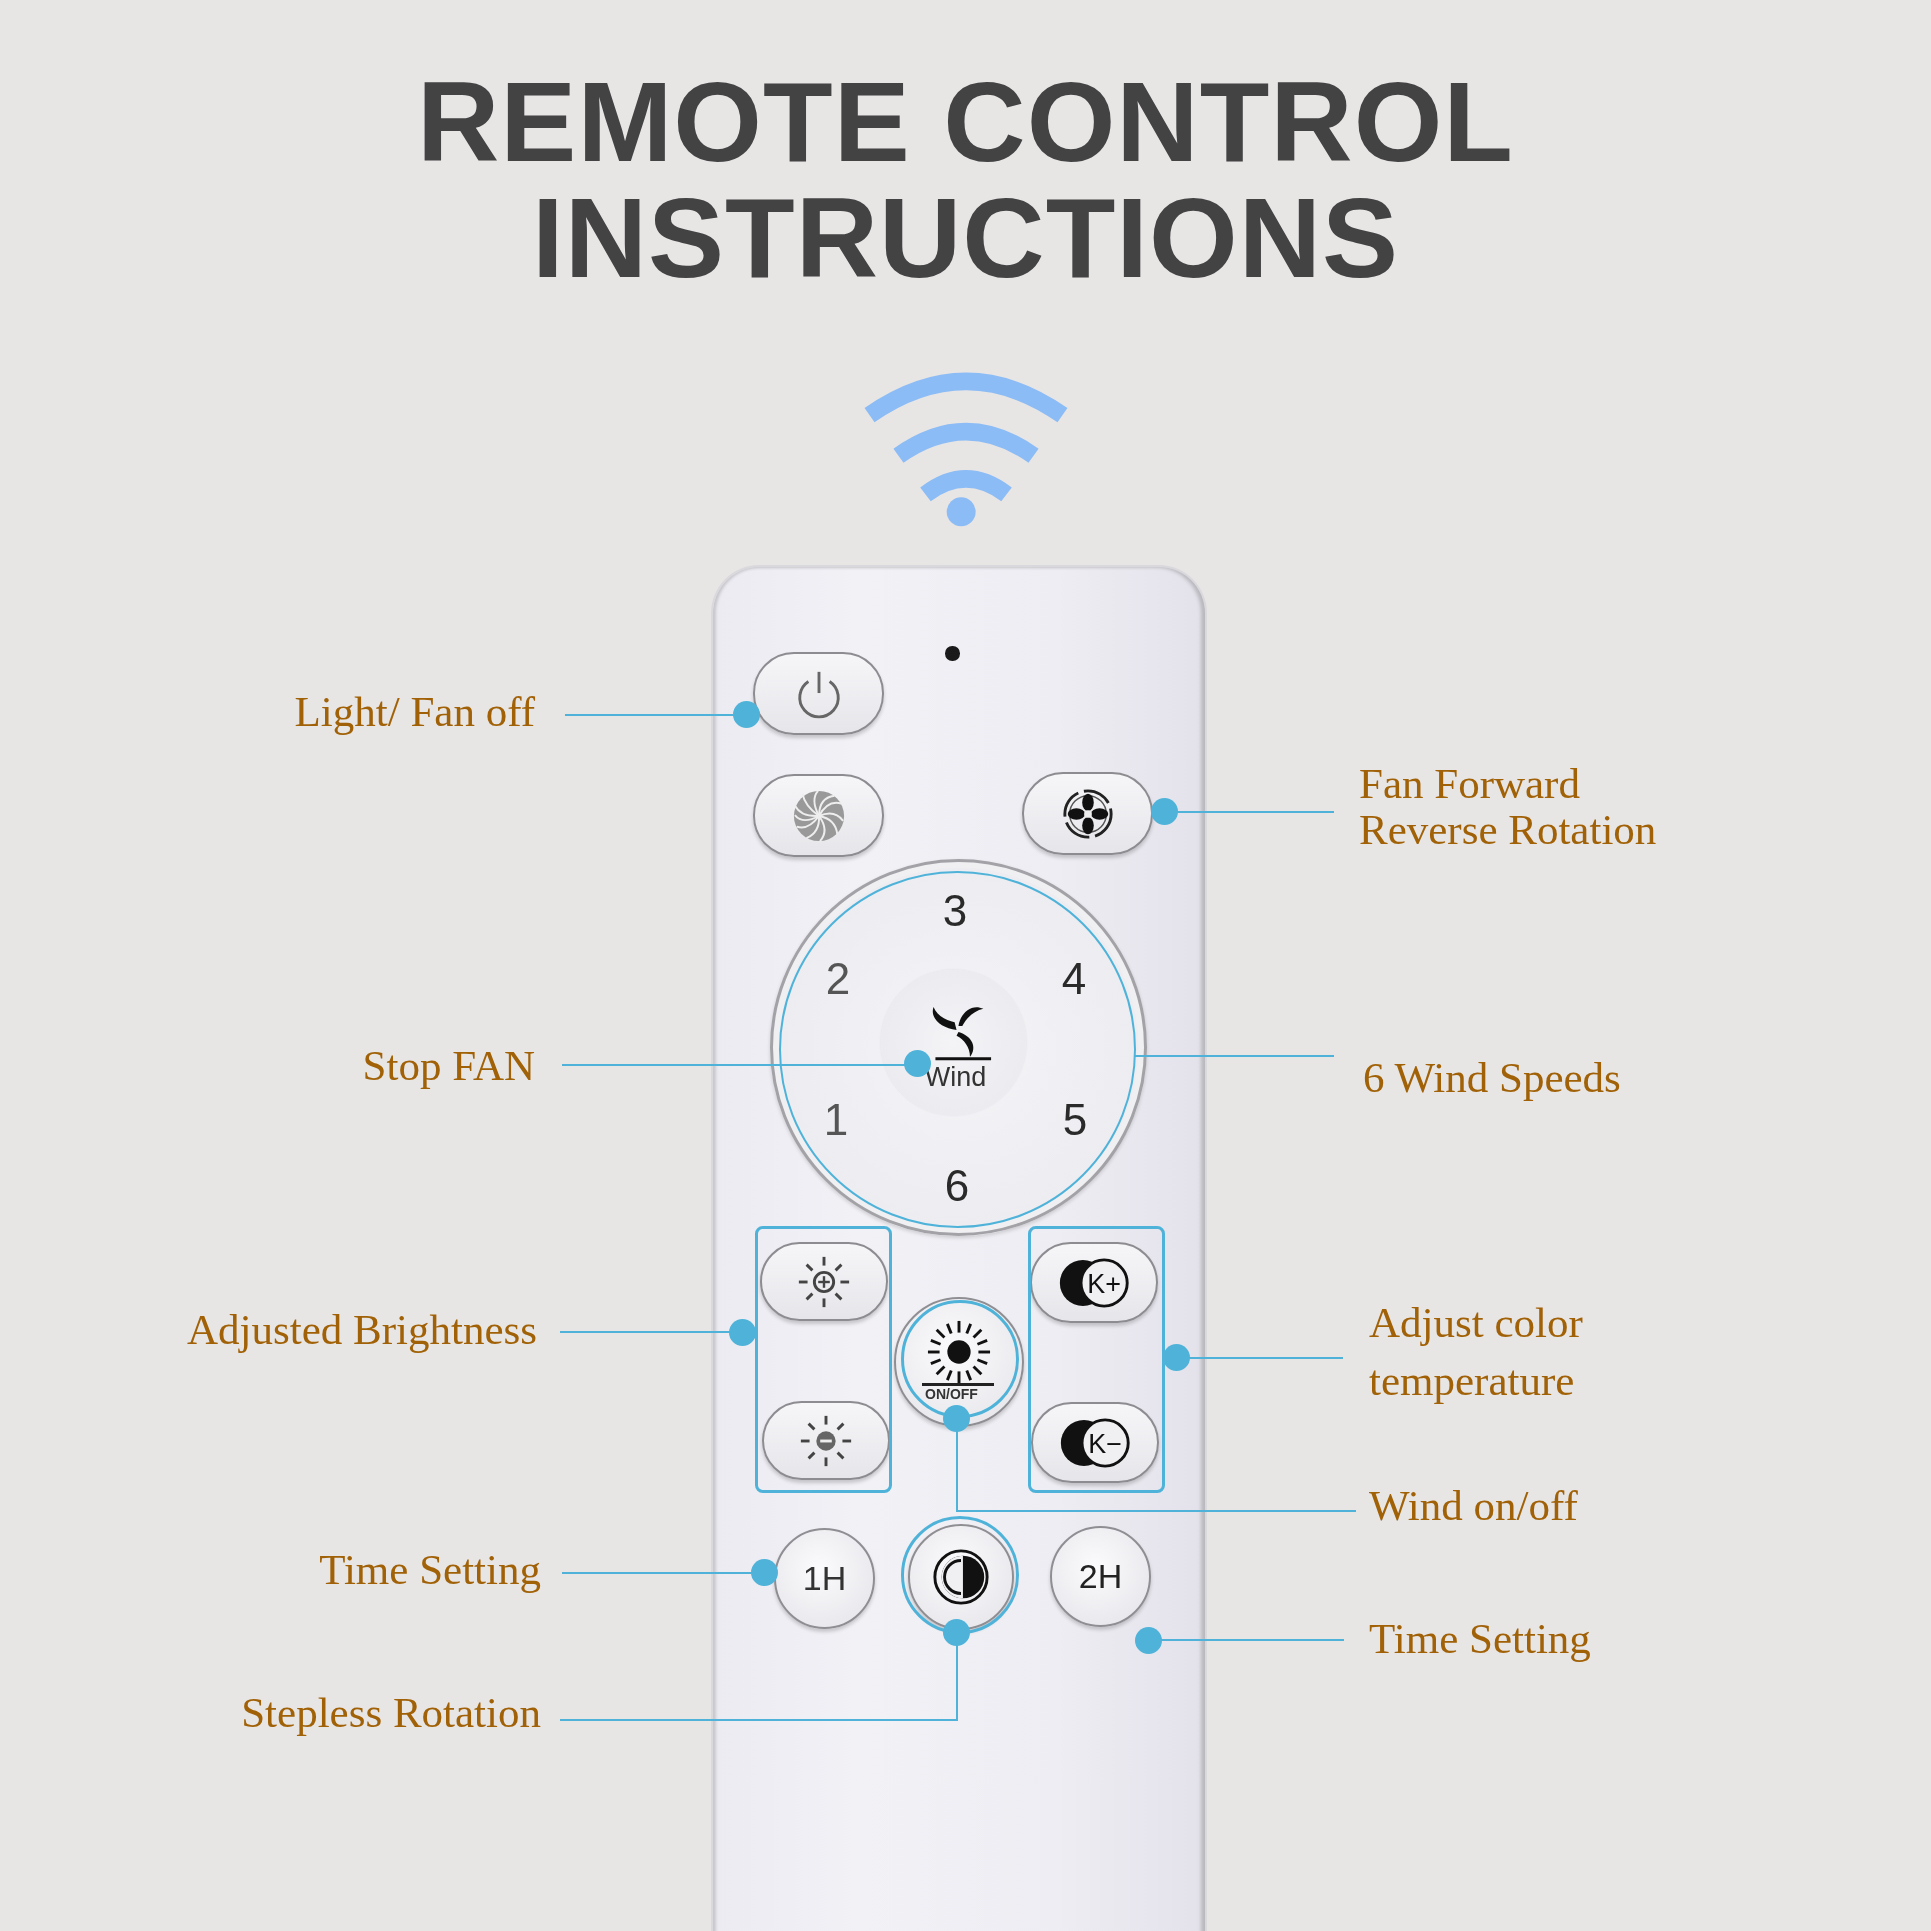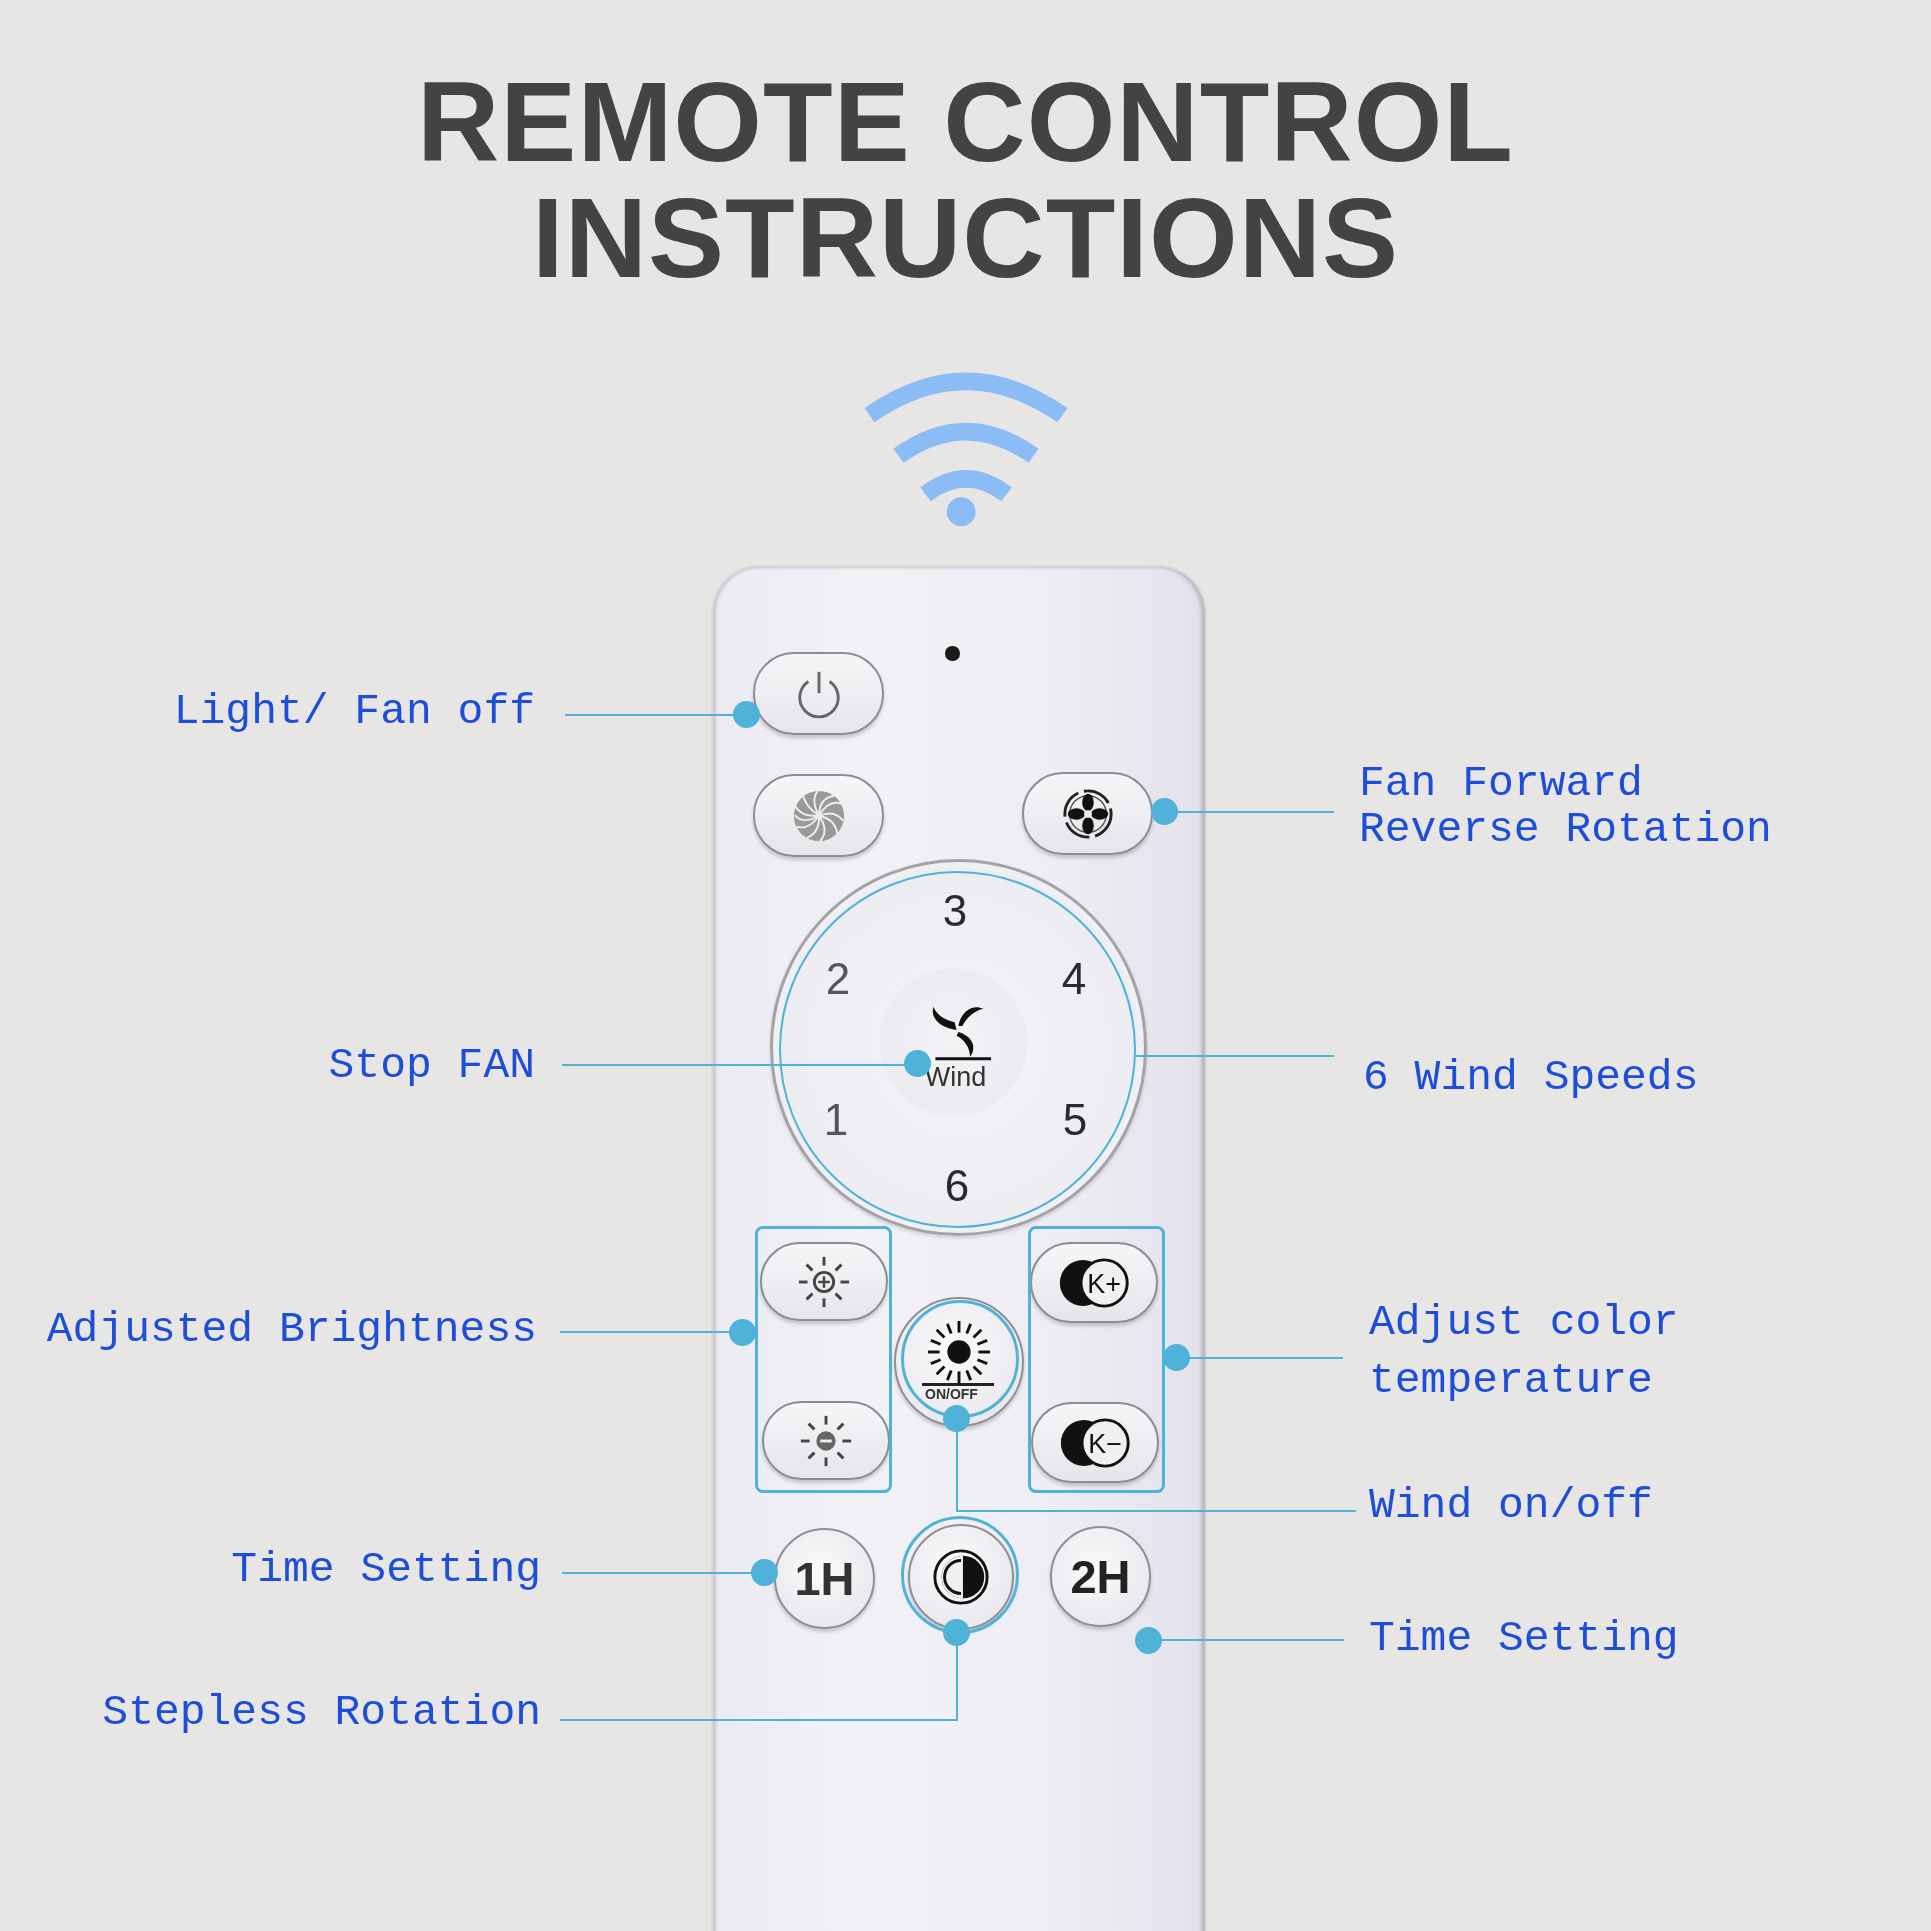--- a/index.html
+++ b/index.html
@@ -14,24 +14,24 @@
   .btn-round { position:absolute; border-radius:50%; background:radial-gradient(circle at 45% 40%,#fbfbfd,#e3e3e8); border:2.9px solid #8f8e93; box-shadow:0 2.9px 3.9px rgba(0,0,0,0.18); display:flex; align-items:center; justify-content:center; }
   .dial { position:absolute; left:770px; top:859px; width:371px; height:371px; border-radius:50%; background:radial-gradient(circle,#f5f5f8 0%,#ececf1 70%,#e5e5ea 100%); border:3.9px solid #a3a2a6; box-shadow: inset 0 0 0 5.8px #f0f0f3, 0 1.9px 3.9px rgba(0,0,0,0.15); }
   .dial-num { position:absolute; font-family:"Liberation Sans", sans-serif; font-size:44px; color:#2a2a2a; width:58px; text-align:center; }
   .dial-center { position:absolute; left:881px; top:970px; width:145px; height:145px; border-radius:50%; background:radial-gradient(circle,#f4f4f7,#e8e8ed); box-shadow:0 0 2.9px rgba(0,0,0,0.08); }
   .stop-text { position:absolute; left:917px; top:1062px; width:77px; text-align:center; font-size:27px; color:#333; }
   .blue-ring { position:absolute; border:3.9px solid #4fb3d9; border-radius:50%; }
   .blue-box { position:absolute; border:3.9px solid #4fb3d9; border-radius:7.7px; }
   .hline { position:absolute; height:1.9px; background:#4fb3d9; }
   .vline { position:absolute; width:1.9px; background:#4fb3d9; }
   .dot { position:absolute; width:27px; height:27px; border-radius:50%; background:#4fb3d9; }
-  .label { position:absolute; font-family:Liberation Mono, monospace; font-size:43px; line-height:46px; color:#1d4ed8; white-space:nowrap; }
+  .label { position:absolute; font-family:Liberation Serif, serif; font-size:43px; line-height:46px; color:#a16207; white-space:nowrap; }
   .label.right-al { text-align:right; }
   .onoff-text { position:absolute; font-size:14px; color:#333; font-weight:bold; }
-  .timer-text { font-family:"Liberation Sans", sans-serif; font-size:47px; color:#222;font-weight:bold; }
+  .timer-text { font-family:"Liberation Sans", sans-serif; font-size:34px; color:#222; }
 </style>
 </head>
 <body>
 
 <div class="title l1">REMOTE CONTROL</div>
 <div class="title l2">INSTRUCTIONS</div>
 
 <svg class="wifi" width="232" height="164" viewBox="0 0 240 170">
   <path d="M20 50 Q120 -20 220 50" fill="none" stroke="#8bbcf5" stroke-width="18" stroke-linecap="butt"></path>
   <path d="M50 92 Q120 42 190 92" fill="none" stroke="#8bbcf5" stroke-width="18"></path>

